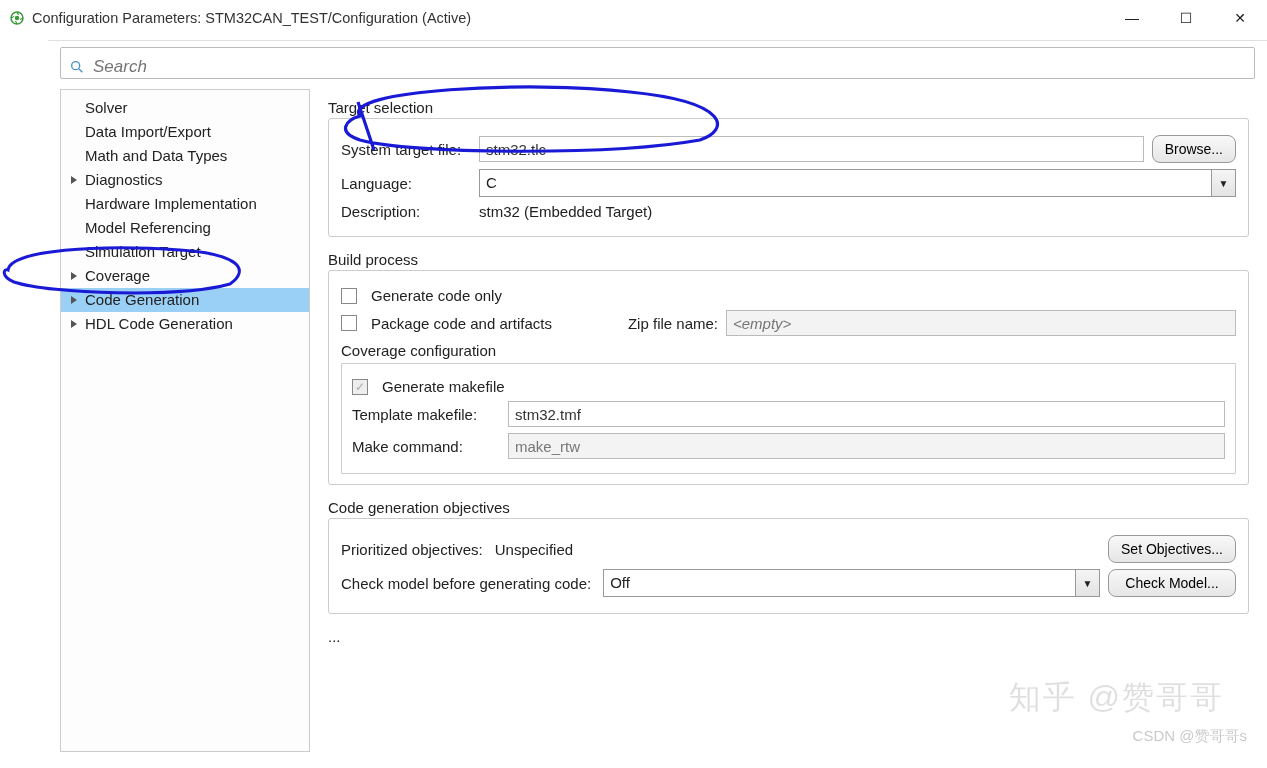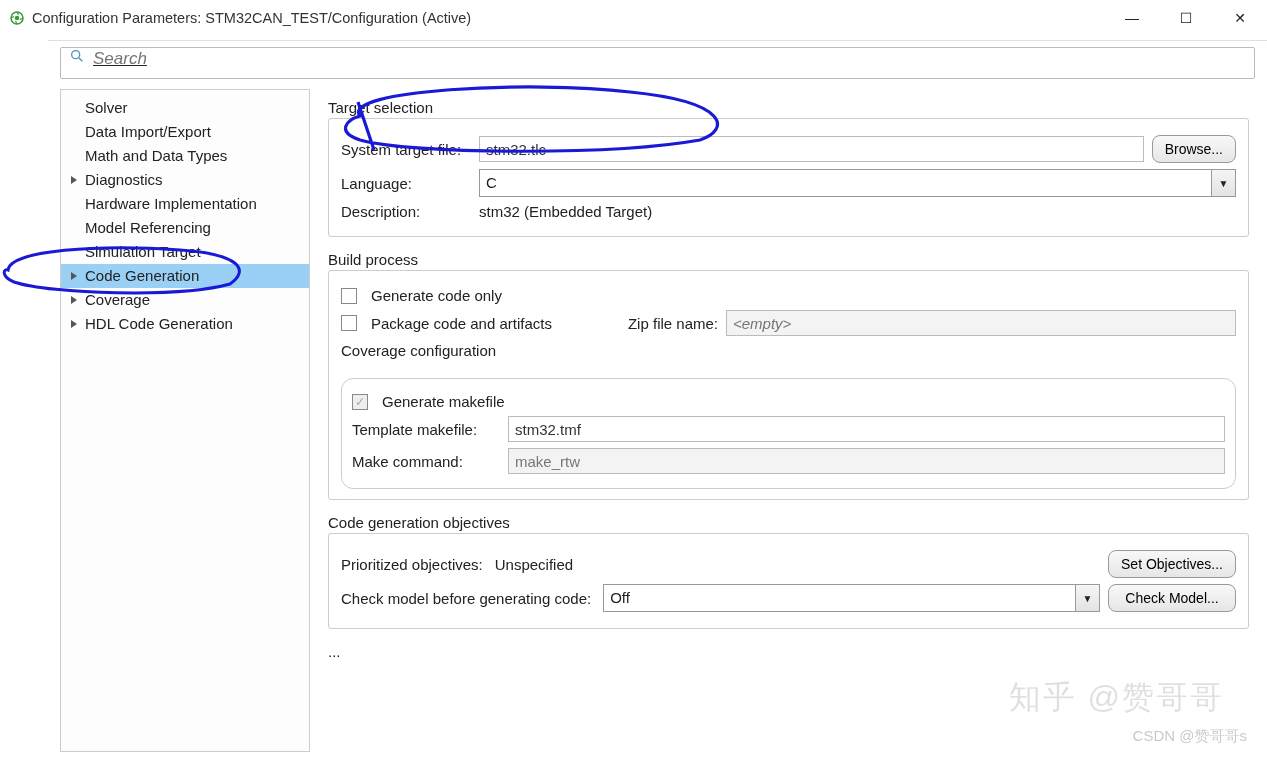--- a/index.html
+++ b/index.html
@@ -7,21 +7,21 @@
   .window { width: 1267px; height: 760px; position: relative; overflow: hidden; }
 
   .titlebar { display: flex; align-items: center; height: 36px; padding: 0 8px; }
   .titlebar .app-icon svg { width: 18px; height: 18px; display: block; }
   .titlebar .title { margin-left: 6px; font-size: 14.5px; color: #333; flex: 1; }
   .win-controls { display: flex; align-items: center; gap: 36px; margin-right: 10px; }
   .win-controls span { font-size: 14px; width: 18px; text-align: center; color: #222; cursor: pointer; }
 
   .content { position: absolute; left: 48px; right: 0; top: 40px; bottom: 0; border-top: 1px solid #e0e0e0; padding-top: 6px; }
 
-  .searchbar { margin: 0 12px 10px 12px; height: 32px; border: 1px solid #bbb; border-radius: 2px; display: flex; align-items: flex-start; padding: 0 8px; gap: 6px; text-decoration: underline; }
+  .searchbar { margin: 0 12px 10px 12px; height: 32px; border: 1px solid #bbb; border-radius: 2px; display: flex; align-items: flex-end; padding: 0 8px; gap: 6px; }
   .searchbar input { flex: 1; border: none; outline: none; font-size: 17px; font-style: italic; color: #555; background: transparent; }
   .searchbar svg { width: 16px; height: 16px; }
 
   .split { display: flex; height: calc(100% - 50px); }
 
   .sidebar { width: 250px; margin-left: 12px; border: 1px solid #ccc; background: #fdfdfd; padding: 6px 0; }
   .sidebar .item { height: 24px; line-height: 24px; padding-left: 24px; font-size: 15px; cursor: pointer; position: relative; }
   .sidebar .item.has-children::before { content: ""; position: absolute; left: 10px; top: 8px; border-left: 6px solid #555; border-top: 4px solid transparent; border-bottom: 4px solid transparent; }
   .sidebar .item.selected { background: #9ad0f5; }
 
@@ -39,21 +39,21 @@
 
   .combo { flex: 1; display: flex; }
   .combo .val { flex: 1; height: 28px; border: 1px solid #999; padding: 0 6px; line-height: 26px; background: #fff; }
   .combo .arrow { width: 24px; height: 28px; border: 1px solid #999; border-left: none; background: linear-gradient(#f5f5f5,#e3e3e3); display: flex; align-items: center; justify-content: center; font-size: 10px; cursor: pointer; }
 
   .chk { width: 16px; height: 16px; border: 1px solid #888; background: #fff; display: inline-flex; align-items: center; justify-content: center; font-size: 12px; color: #666; }
   .chk.checked::after { content: "✓"; }
   .chk.disabled { background: #eee; color: #aaa; }
   .chk-label { margin-left: 6px; }
 
-  .subpanel { border: 1px solid #ccc; border-radius: 12px; padding: 8px 10px; margin-top: 19px; }
+  .subpanel { border: 1px solid #ccc; border-radius: 1px; padding: 8px 10px; margin-top: 4px; }
   .sub-title { font-size: 15px; margin-bottom: 4px; color: #222; }
 
   .ellipsis { margin-top: 10px; }
 
   .watermark1 { position: absolute; right: 43px; bottom: 40px; font-size: 32px; color: #000; opacity: 0.12; font-weight: 500; letter-spacing: 2px; }
   .watermark2 { position: absolute; right: 20px; bottom: 14px; font-size: 15px; color: #000; opacity: 0.22; }
 
   .annot { position: absolute; pointer-events: none; }
   .annot svg { overflow: visible; }
 </style>
@@ -93,22 +93,22 @@
     <div class="split">
 
       <div class="sidebar">
         <div class="item"><span>Solver</span></div>
         <div class="item"><span>Data Import/Export</span></div>
         <div class="item"><span>Math and Data Types</span></div>
         <div class="item has-children"><span>Diagnostics</span></div>
         <div class="item"><span>Hardware Implementation</span></div>
         <div class="item"><span>Model Referencing</span></div>
         <div class="item"><span>Simulation Target</span></div>
+        <div class="item has-children"><span>Coverage</span></div>
         <div class="item has-children selected"><span>Code Generation</span></div>
-        <div class="item has-children"><span>Coverage</span></div>
         <div class="item has-children"><span>HDL Code Generation</span></div>
       </div>
 
       <div class="main">
 
         <div class="section-title">Target selection</div>
         <div class="panel">
           <div class="row">
             <span class="lbl">System target file:</span>
             <input class="text-input" value="stm32.tlc" style="">

